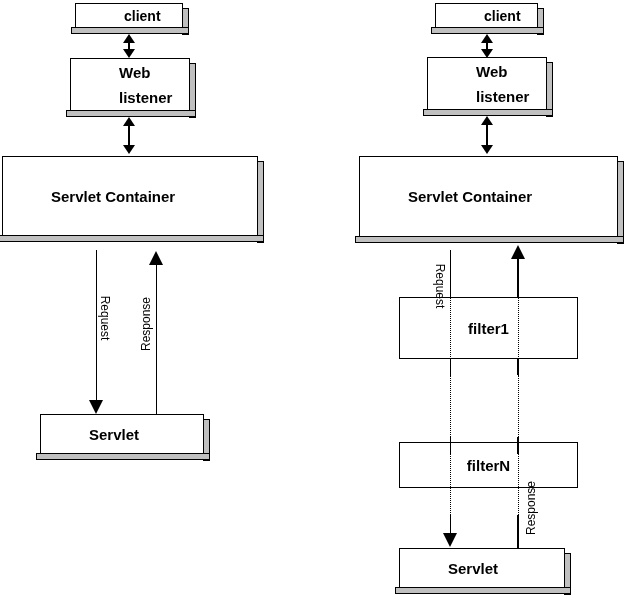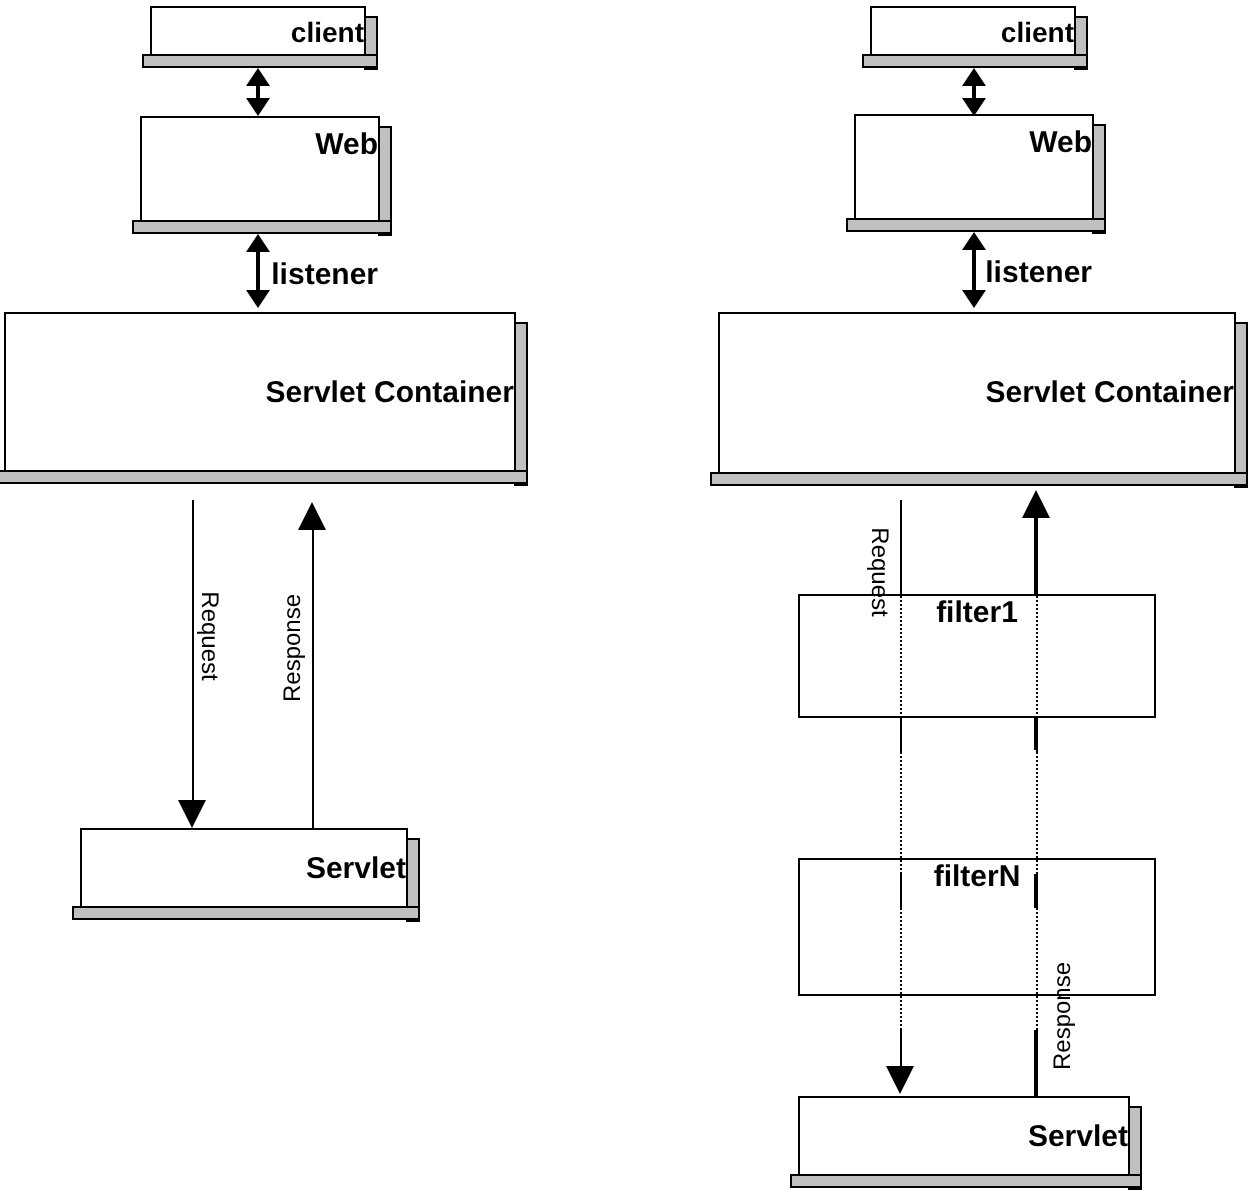--- a/index.html
+++ b/index.html
@@ -21,27 +21,28 @@
   }
   .layer { position: absolute; inset: 0; }
 
   
   .box3d {
     position: absolute;
     background: var(--box_fill);
     border: 1px solid var(--line);
     display: flex;
     flex-direction: column;
-    align-items: flex-end;
+    align-items: flex-start;
     justify-content: center;
     text-align: center;
     font-weight: bold;
     font-size: 15px;
     z-index: 1;
     box-sizing: border-box;
+    padding-left: 48px;
   }
   .box3d::before { 
     content: "";
     position: absolute;
     top: 4px;
     right: -7px;
     width: 5px;
     height: calc(100% + 2px);
     background: var(--shadow);
     border: 1px solid var(--line);
@@ -57,28 +58,29 @@
     border: 1px solid var(--line);
   }
   .box3d.small { font-size: 14px; }
 
   
   .boxplain {
     position: absolute;
     background: var(--box_fill);
     border: 1px solid var(--line);
     display: flex;
+    align-items: center;
     justify-content: center;
     font-weight: bold;
     font-size: 15px;
     z-index: 1;
     box-sizing: border-box;
   }
 
-  .wl-line { display: block; line-height: 25px; margin-top: 40px; }
+  .wl-line { display: block; line-height: 25px; }
 
   
   .vline {
     position: absolute;
     width: 0;
     border-left: 1px solid var(--line);
     z-index: 2;
   }
   .vline.dotted { border-left-style: dotted; }
   .vline.thick { border-left-width: 2px; }
@@ -202,21 +204,21 @@
       <div class="tri-down"></div>
     </div>
 
     <div class="box3d" style="left:359px; top:156px; width:259px; height:81px;">
       <span>Servlet Container</span>
     </div>
 
     <div class="boxplain" style="left:399px; top:297px; width:179px; height:62px;">
       <span>filter1</span>
     </div>
-    <div class="boxplain" style="left:399px; top:429px; width:179px; height:69px;">
+    <div class="boxplain" style="left:399px; top:442px; width:179px; height:46px;">
       <span>filterN</span>
     </div>
 
     <div class="vline" style="left:450px; top:250px; height:47px;"></div>
     <div class="vline dotted" style="left:450px; top:297px; height:62px;"></div>
     <div class="vline" style="left:450px; top:359px; height:16px;"></div>
     <div class="vline dotted" style="left:450px; top:375px; height:62px;"></div>
     <div class="vline" style="left:450px; top:437px; height:17px;"></div>
     <div class="vline dotted" style="left:450px; top:454px; height:61px;"></div>
     <div class="vline" style="left:450px; top:515px; height:18px;"></div>

